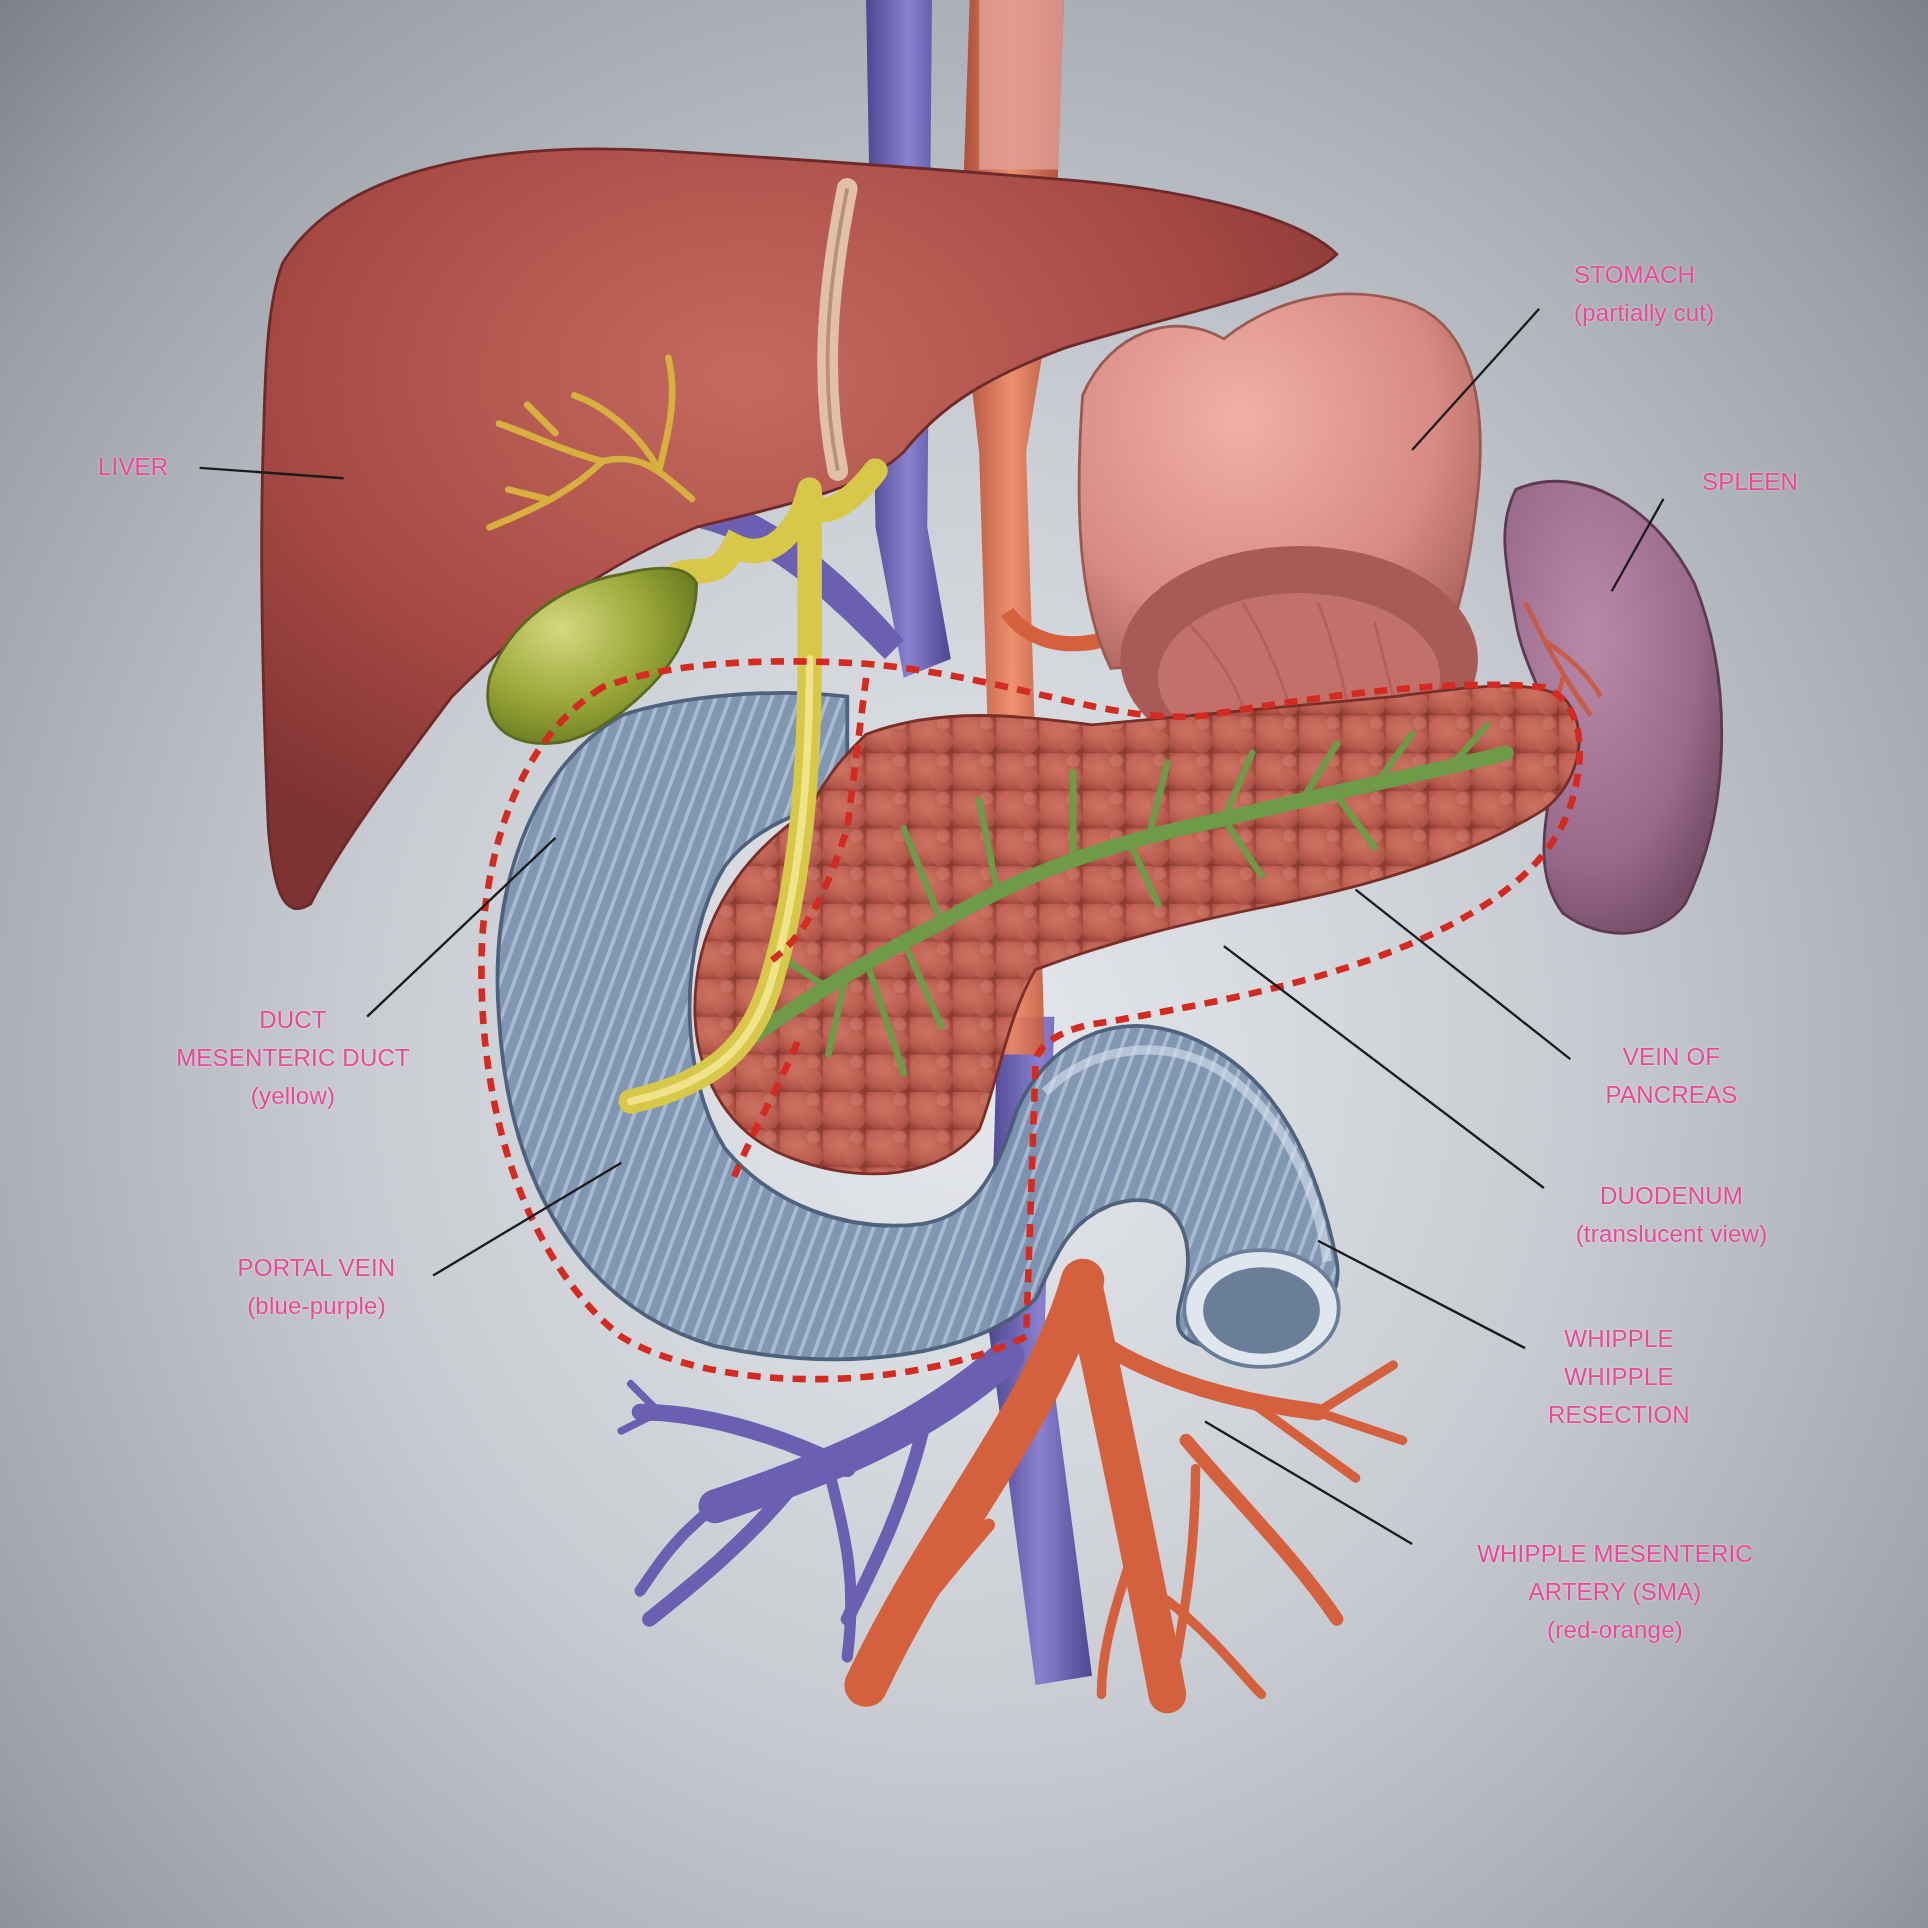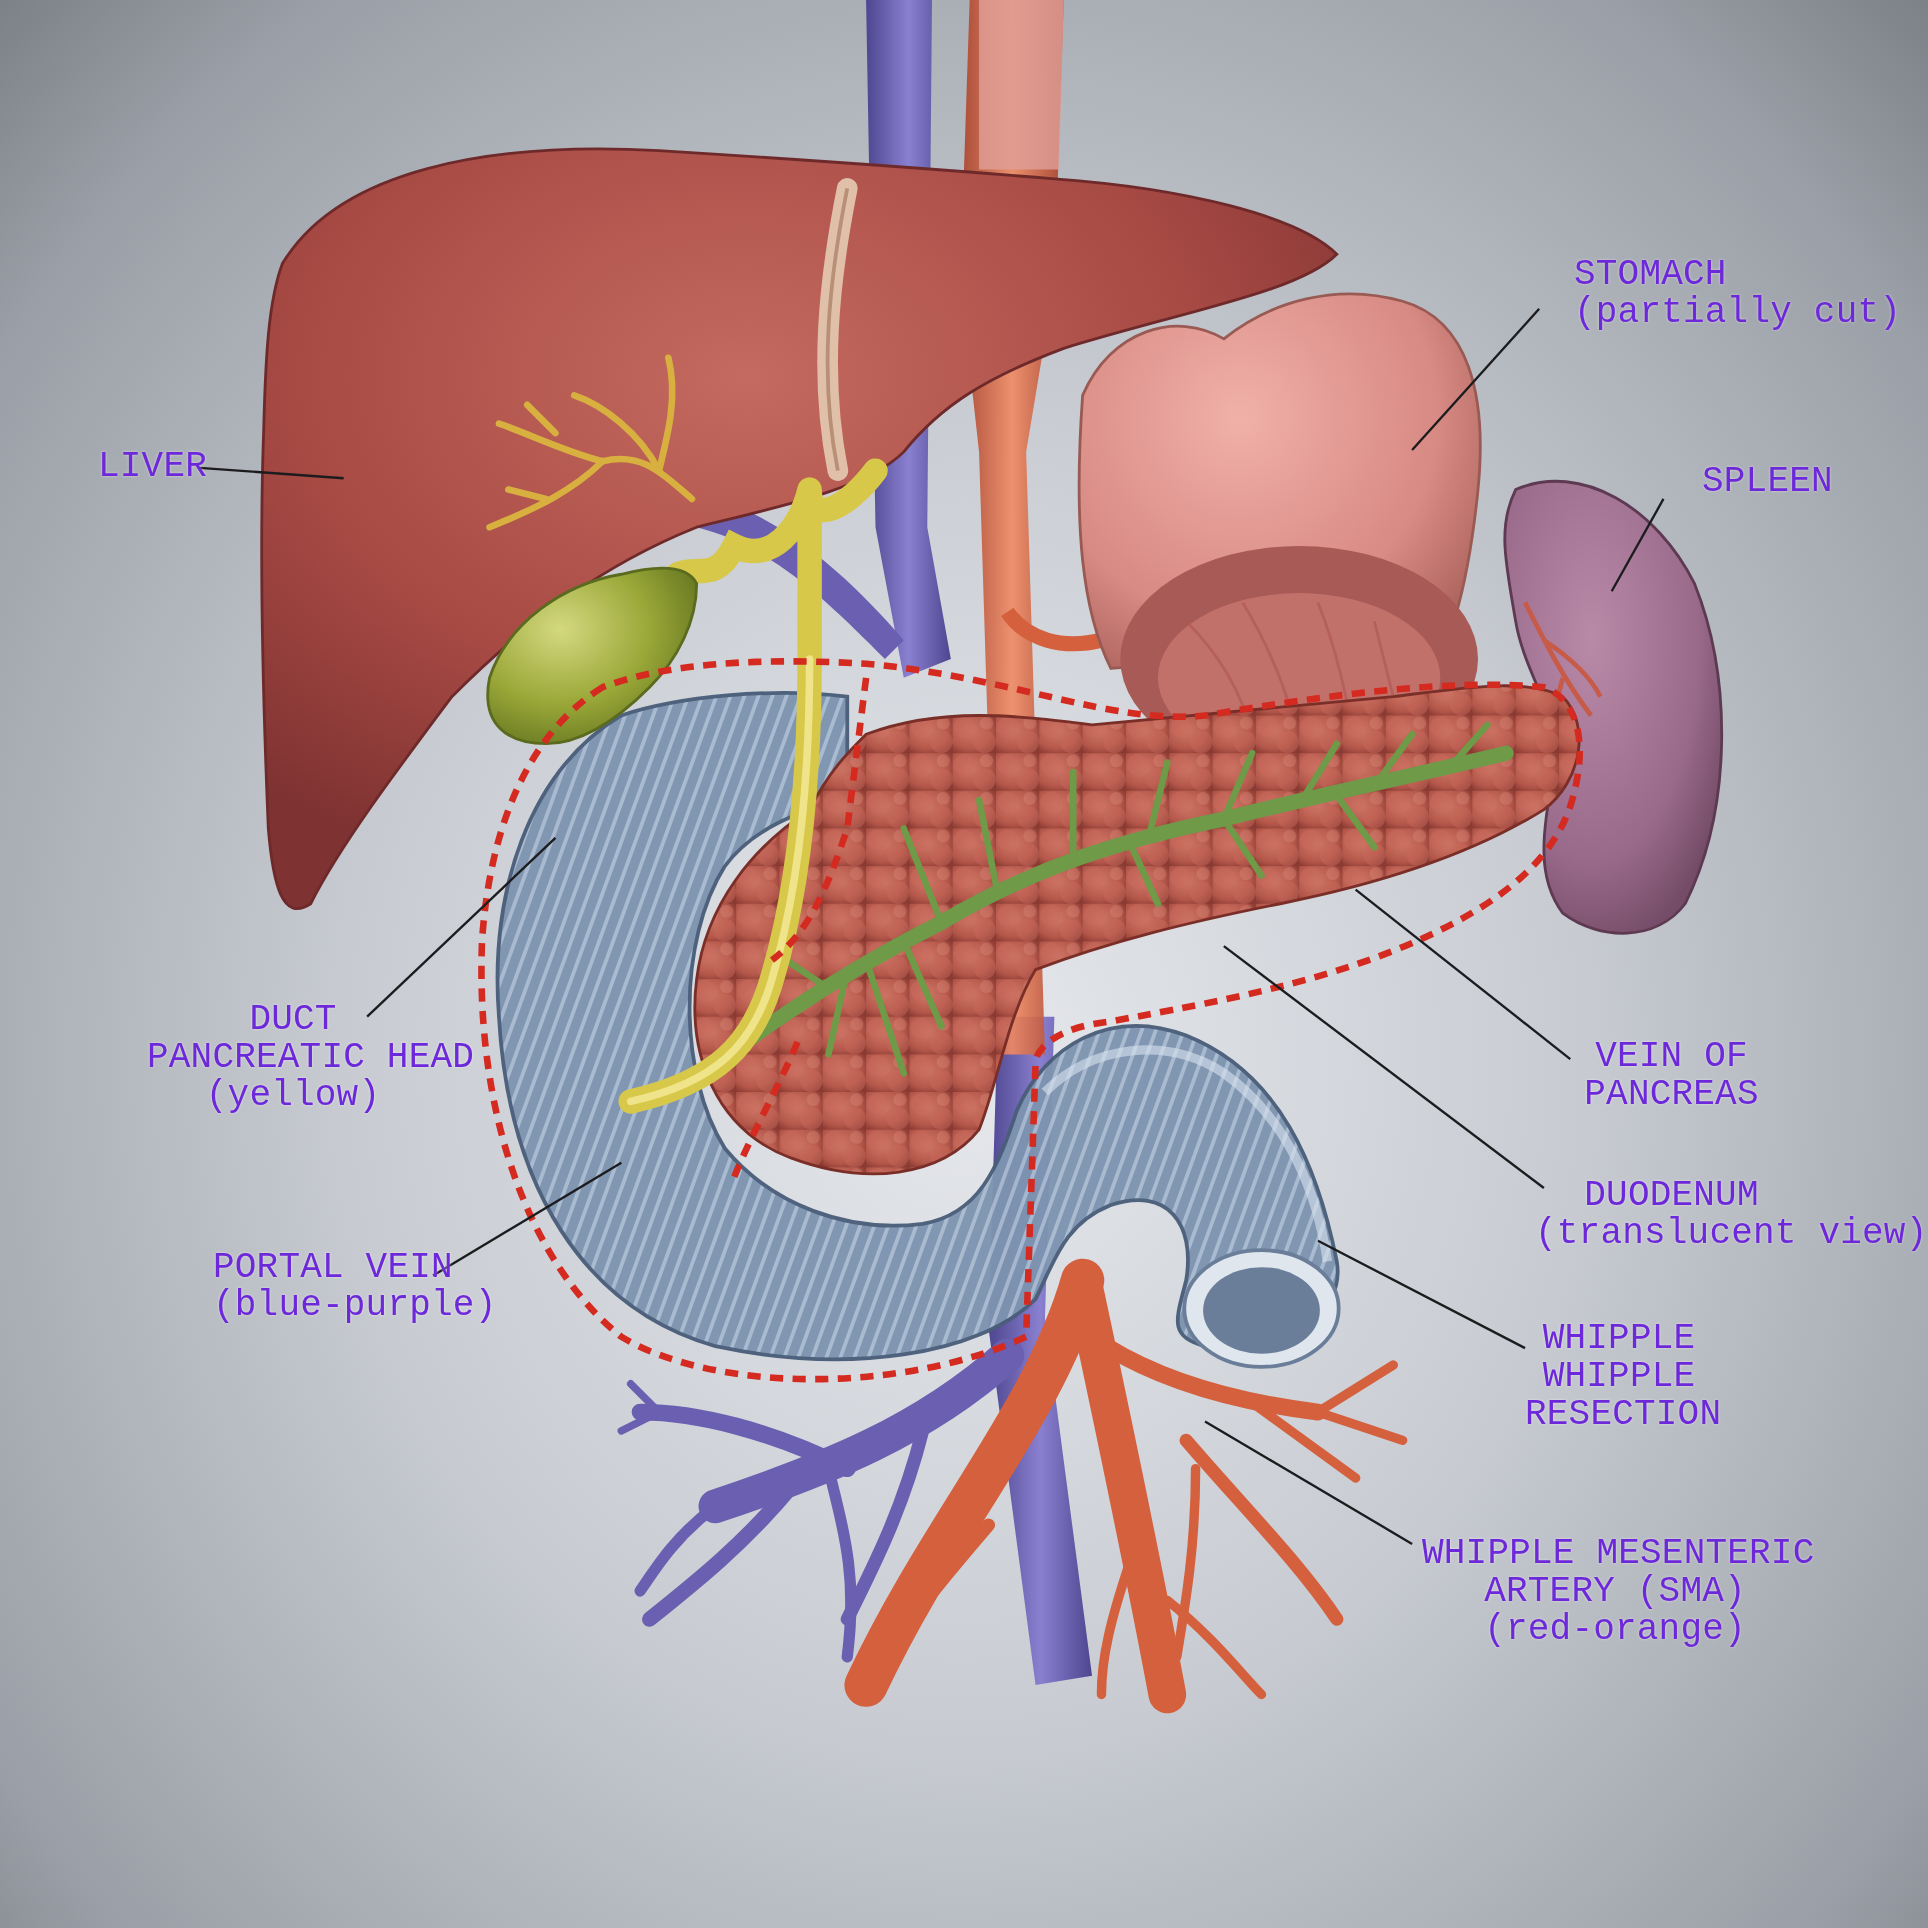--- a/index.html
+++ b/index.html
@@ -5,23 +5,23 @@
   html, body { margin: 0; padding: 0; }
   body {
     width: 1928px; height: 1928px; overflow: hidden;
     background: radial-gradient(ellipse at 50% 55%, #e6e8ec 0%, #c8ccd2 45%, #9a9ea6 85%, #7c8087 100%);
     font-family: "Liberation Sans", sans-serif;
     position: relative;
   }
   .canvas { position: absolute; left: 0; top: 0; width: 1928px; height: 1928px; }
   .label {
     position: absolute;
-    color: #6d28d9;
-    font-family: Liberation Mono, monospace;
-    font-size: 36px;
+    color: #ec4899;
+    font-family: Liberation Sans, sans-serif;
+    font-size: 24px;
     line-height: 38px;
     text-align: center;
     letter-spacing: 0.2px;
     text-shadow: 0 0 2.8px rgba(255,255,255,0.55);
     white-space: nowrap;
   }
   .label .l { display: block; }
 </style>
 </head>
 <body>
@@ -240,21 +240,21 @@
   <span class="l" style="text-align:left;">STOMACH</span>
   <span class="l">(partially cut)</span>
 </div>
 
 <div class="label" style="left:1702px; top:463px;">
   <span class="l">SPLEEN</span>
 </div>
 
 <div class="label" style="left:147px; top:1001px; width:292px;">
   <span class="l">DUCT</span>
-  <span class="l">PANCREATIC HEAD</span>
+  <span class="l">MESENTERIC DUCT</span>
   <span class="l">(yellow)</span>
 </div>
 
 <div class="label" style="left:213px; top:1249px; width:207px;">
   <span class="l">PORTAL VEIN</span>
   <span class="l">(blue-purple)</span>
 </div>
 
 <div class="label" style="left:1582px; top:1038px; width:179px;">
   <span class="l">VEIN OF</span>

